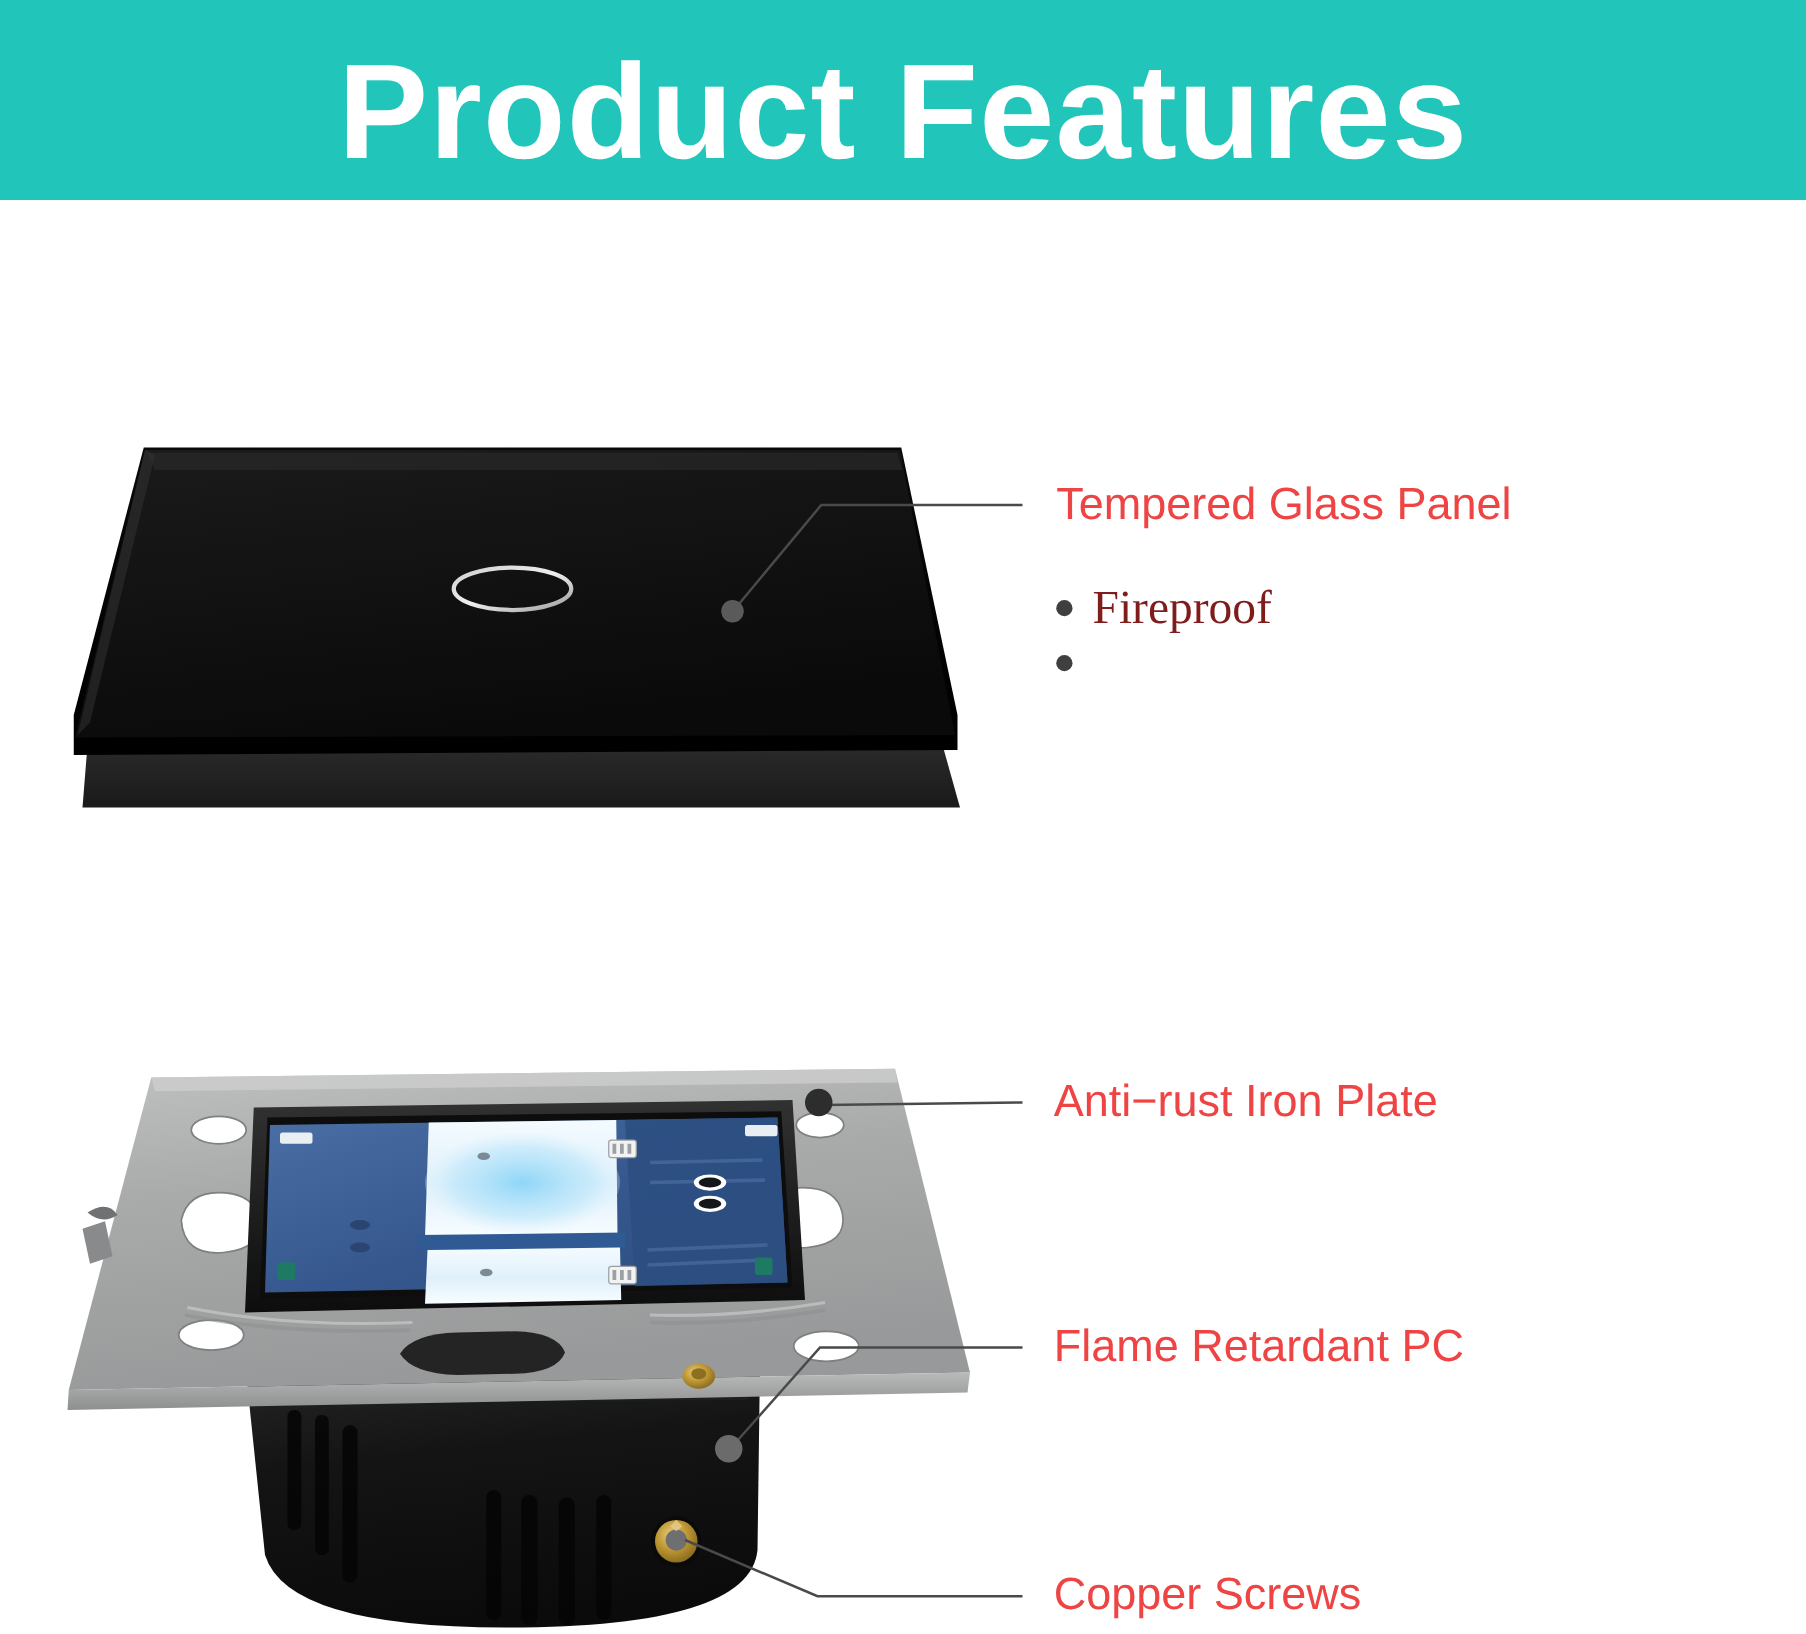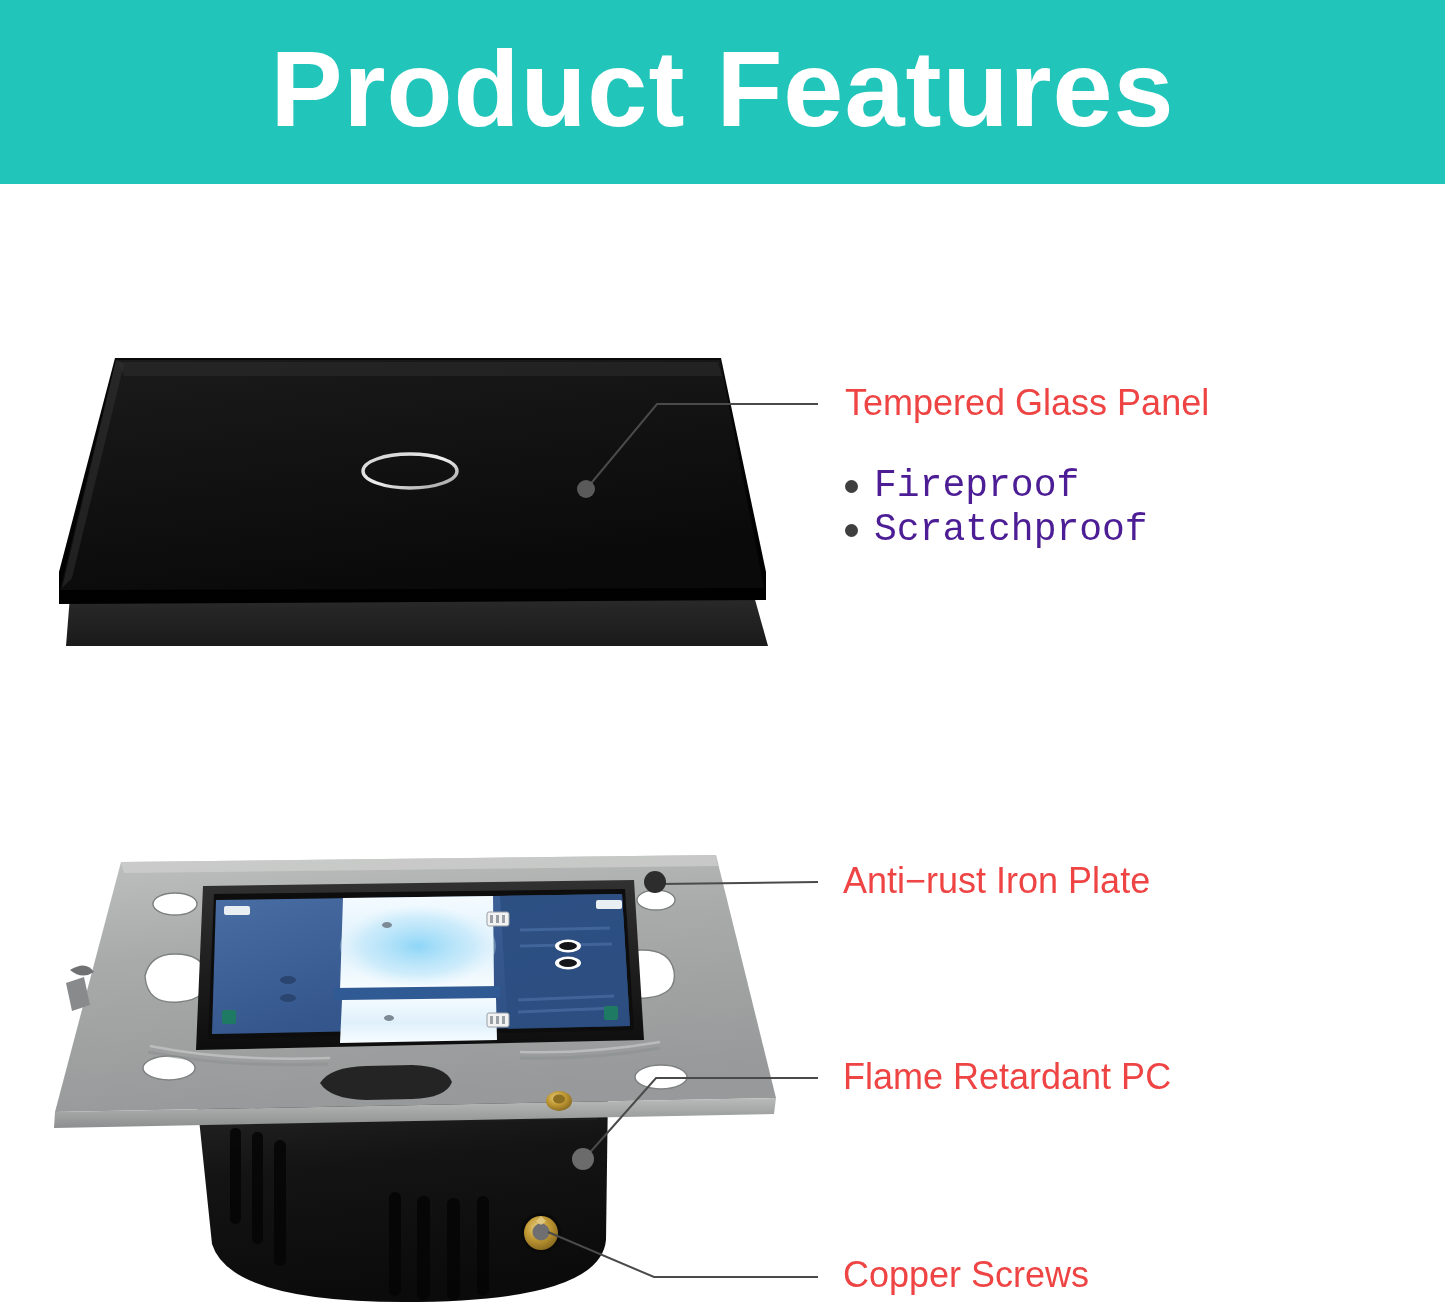--- a/index.html
+++ b/index.html
@@ -17,21 +17,21 @@
     background: #ffffff;
     overflow: hidden;
   }
 
   
   .banner {
     position: absolute;
     left: 0;
     top: 0;
     width: 1445px;
-    height: 184px;
+    height: 160px;
     background: #21C5BA;
   }
   .banner-title {
     position: absolute;
     left: 0;
     top: 30px;
     width: 1445px;
     text-align: center;
     color: #ffffff;
     font-family: "Liberation Sans", sans-serif;
@@ -66,22 +66,22 @@
   }
   .bullet-dot {
     width: 13px;
     height: 13px;
     border-radius: 50%;
     background: #3f3f3f;
     margin-right: 16px;
     flex: 0 0 auto;
   }
   .bullet-text {
-    color: #4c1d95;
-    font-family: Liberation Mono, monospace;
+    color: #7f1d1d;
+    font-family: Liberation Serif, serif;
     font-size: 38px;
     line-height: 42px;
     white-space: nowrap;
   }
 
   
   .art {
     position: absolute;
     left: 0;
     top: 0;
@@ -311,21 +311,20 @@
 
   <div class="callout-title" style="left:845px; top:376px;">Tempered Glass Panel</div>
 
   <div class="bullet-list">
     <div class="bullet-row">
       <span class="bullet-dot"></span>
       <span class="bullet-text">Fireproof</span>
     </div>
     <div class="bullet-row">
       <span class="bullet-dot"></span>
-      <span class="bullet-text">Scratchproof</span>
     </div>
   </div>
 
   <div class="callout-title" style="left:843px; top:1050px;">Flame Retardant PC</div>
 
   <div class="callout-title" style="left:843px; top:854px;">Anti−rust Iron Plate</div>
 
   <div class="callout-title" style="left:843px; top:1248px;">Copper Screws</div>
 
 </div>

